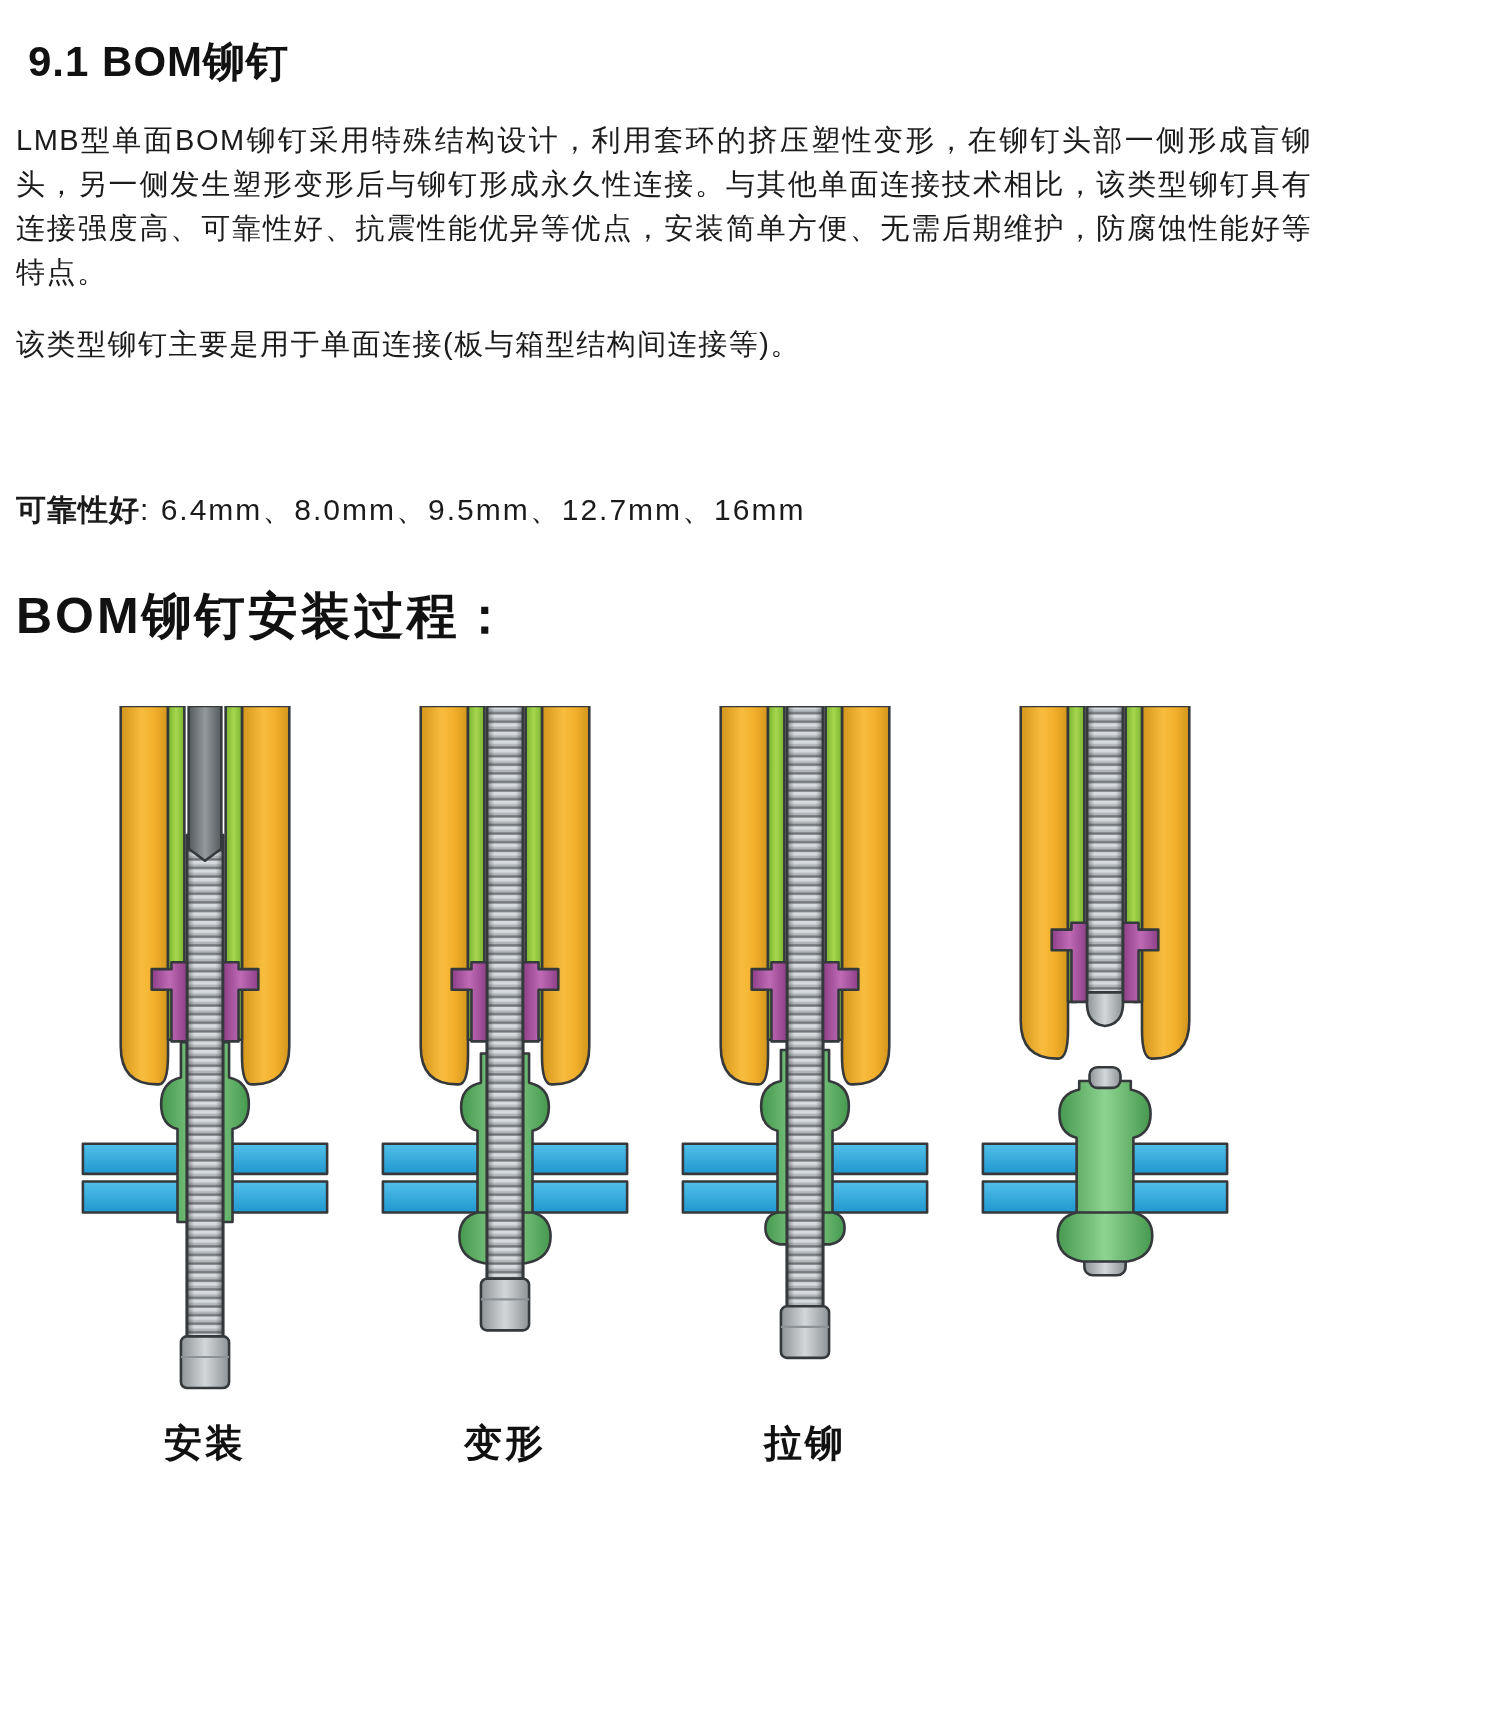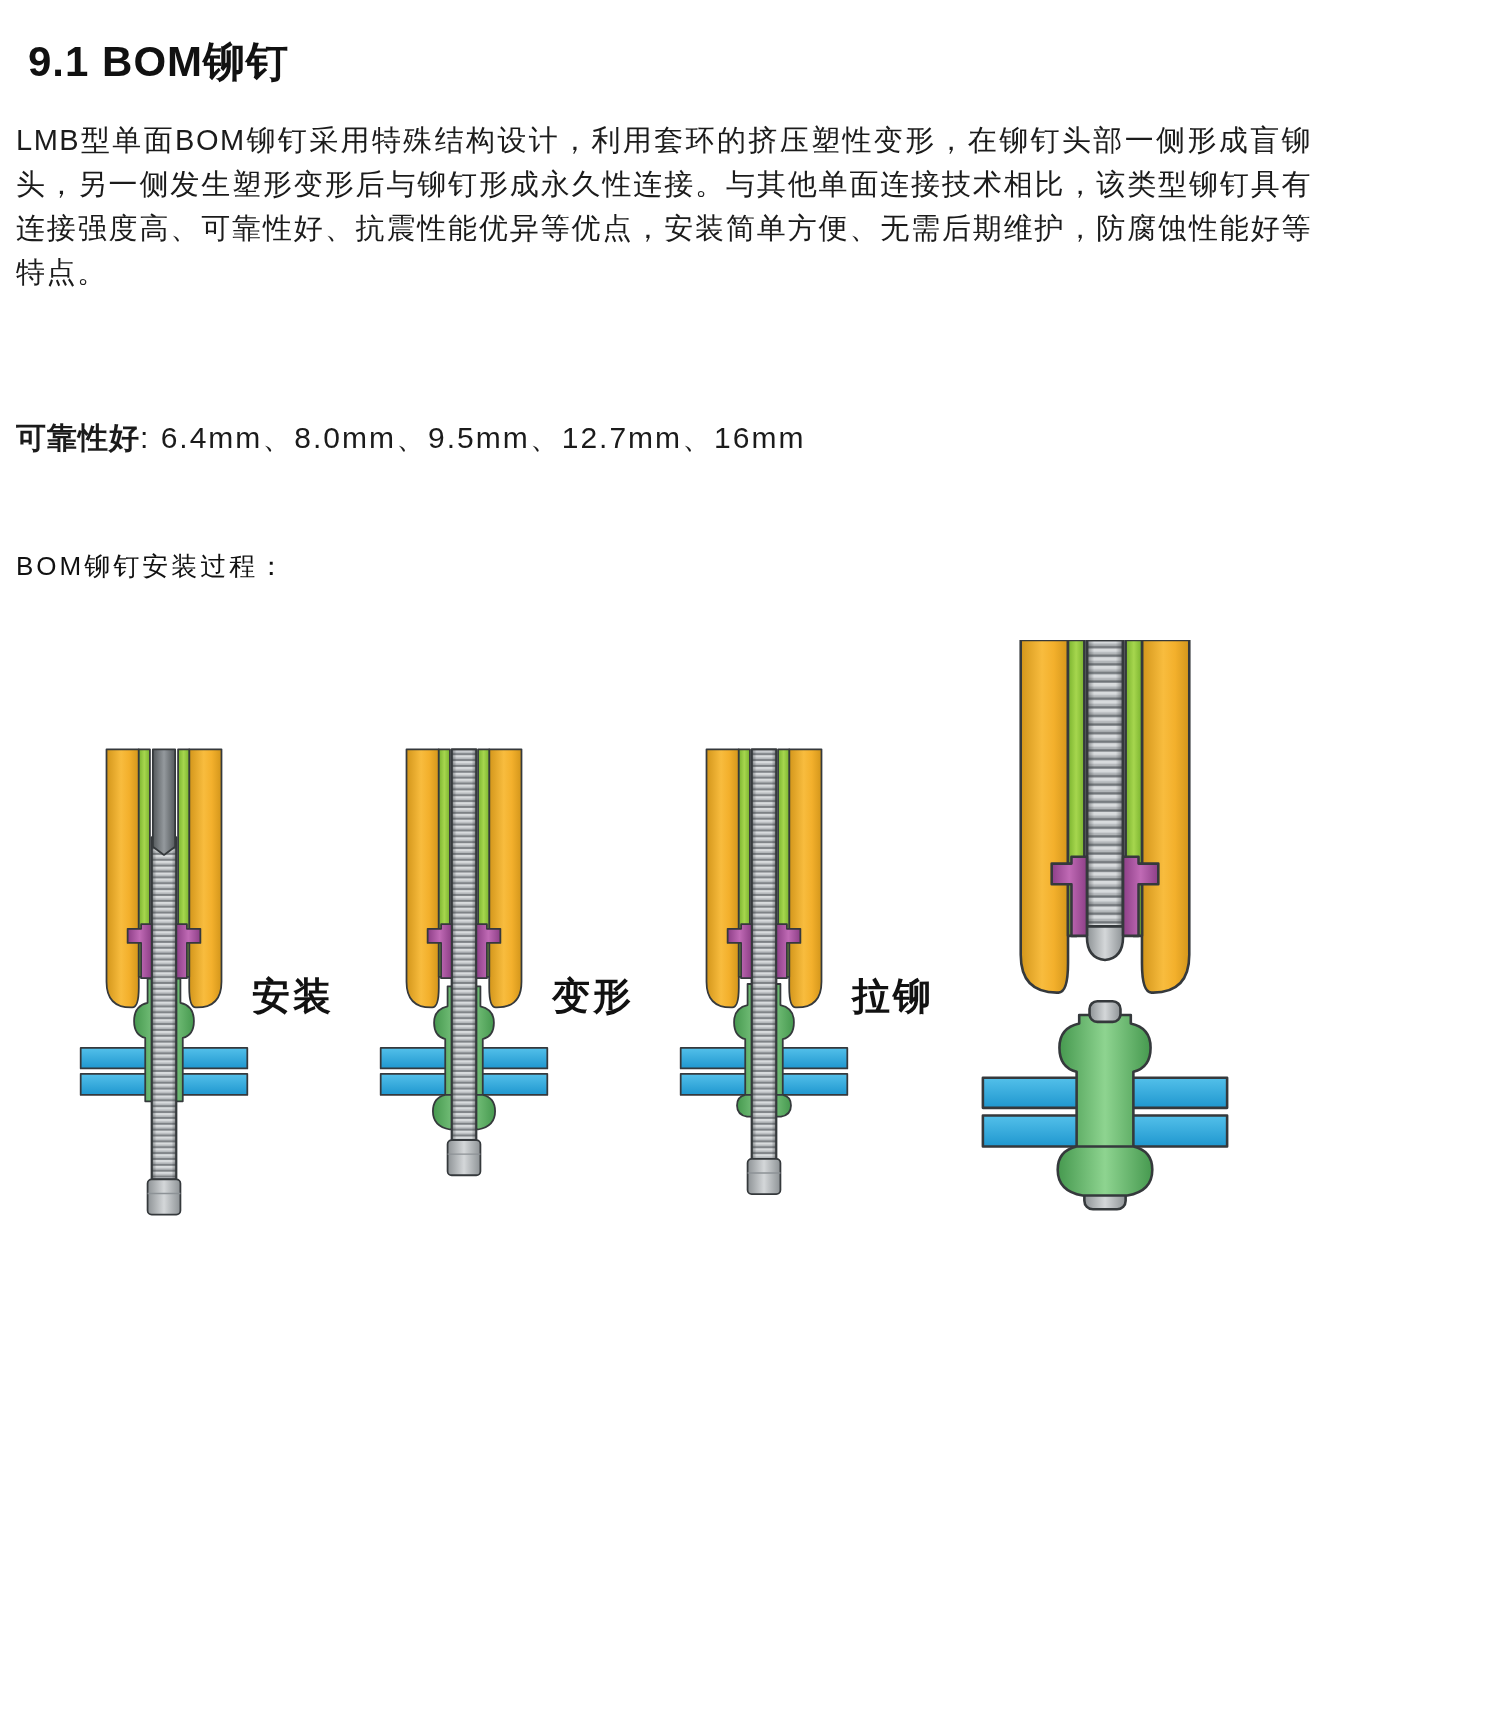--- a/index.html
+++ b/index.html
@@ -8,23 +8,23 @@
     width:1490px;height:1714px;overflow:hidden;
     font-family:"Liberation Sans",sans-serif;color:#1b1b1b;
   }
   .page{padding:22px 40px 0 16px}
   .doc-title{font-size:42px;font-weight:700;margin:12px 0 0 12px;letter-spacing:1px;color:#111}
   .body-par{font-size:29px;line-height:1.52;letter-spacing:1.5px;max-width:1296px;margin-top:28px;text-align:justify}
   .body-par.single{text-align:left}
   .spec-line{font-size:30px;margin-top:124px;letter-spacing:1px}
   .spec-line b{font-weight:700}
   .spec-line span{letter-spacing:2px}
-  .process-heading{font-size:26px;font-weight:400;margin-top:90px;letter-spacing:3px;color:#111}
+  .process-heading{font-size:50px;font-weight:700;margin-top:52px;letter-spacing:3px;color:#111}
   .figure{display:flex;gap:42px;margin:56px 0 0 60px}
-  .stage{width:258px;display:flex;flex-direction:row;align-items:center}
+  .stage{width:258px;display:flex;flex-direction:column;align-items:center}
   .stage svg{width:258px;height:688px;display:block}
   .stage-label{margin-top:24px;font-size:38px;font-weight:700;white-space:nowrap;letter-spacing:3px;color:#111}
   
   .fig path,.fig rect{stroke:#35393c;stroke-width:3;stroke-linejoin:round}
   .cY{fill:url(#gYellow)}
   .cG{fill:url(#gGreenStrip)}
   .cP{fill:url(#gPurple)}
   .cR{fill:url(#gRivet)}
   .cB{fill:url(#gPlate)}
   .cT{fill:url(#pThreads)}
@@ -84,20 +84,21 @@
         <stop offset="1" stop-color="#2f3336" stop-opacity="0.5"></stop>
     </linearGradient>
   </defs>
 </svg>
 
 <div class="page">
 
   <h1 class="doc-title">9.1 BOM铆钉</h1>
 
   <p class="body-par">LMB型单面BOM铆钉采用特殊结构设计，利用套环的挤压塑性变形，在铆钉头部一侧形成盲铆头，另一侧发生塑形变形后与铆钉形成永久性连接。与其他单面连接技术相比，该类型铆钉具有连接强度高、可靠性好、抗震性能优异等优点，安装简单方便、无需后期维护，防腐蚀性能好等特点。</p>
+  <p class="body-par single">该类型铆钉主要是用于单面连接(板与箱型结构间连接等)。</p>
 
   <p class="spec-line">
     <b>可靠性好</b><span>: 6.4mm、8.0mm、9.5mm、12.7mm、16mm</span>
   </p>
 
   <h2 class="process-heading">BOM铆钉安装过程：</h2>
 
   <div class="figure">
 
     <div class="stage">

